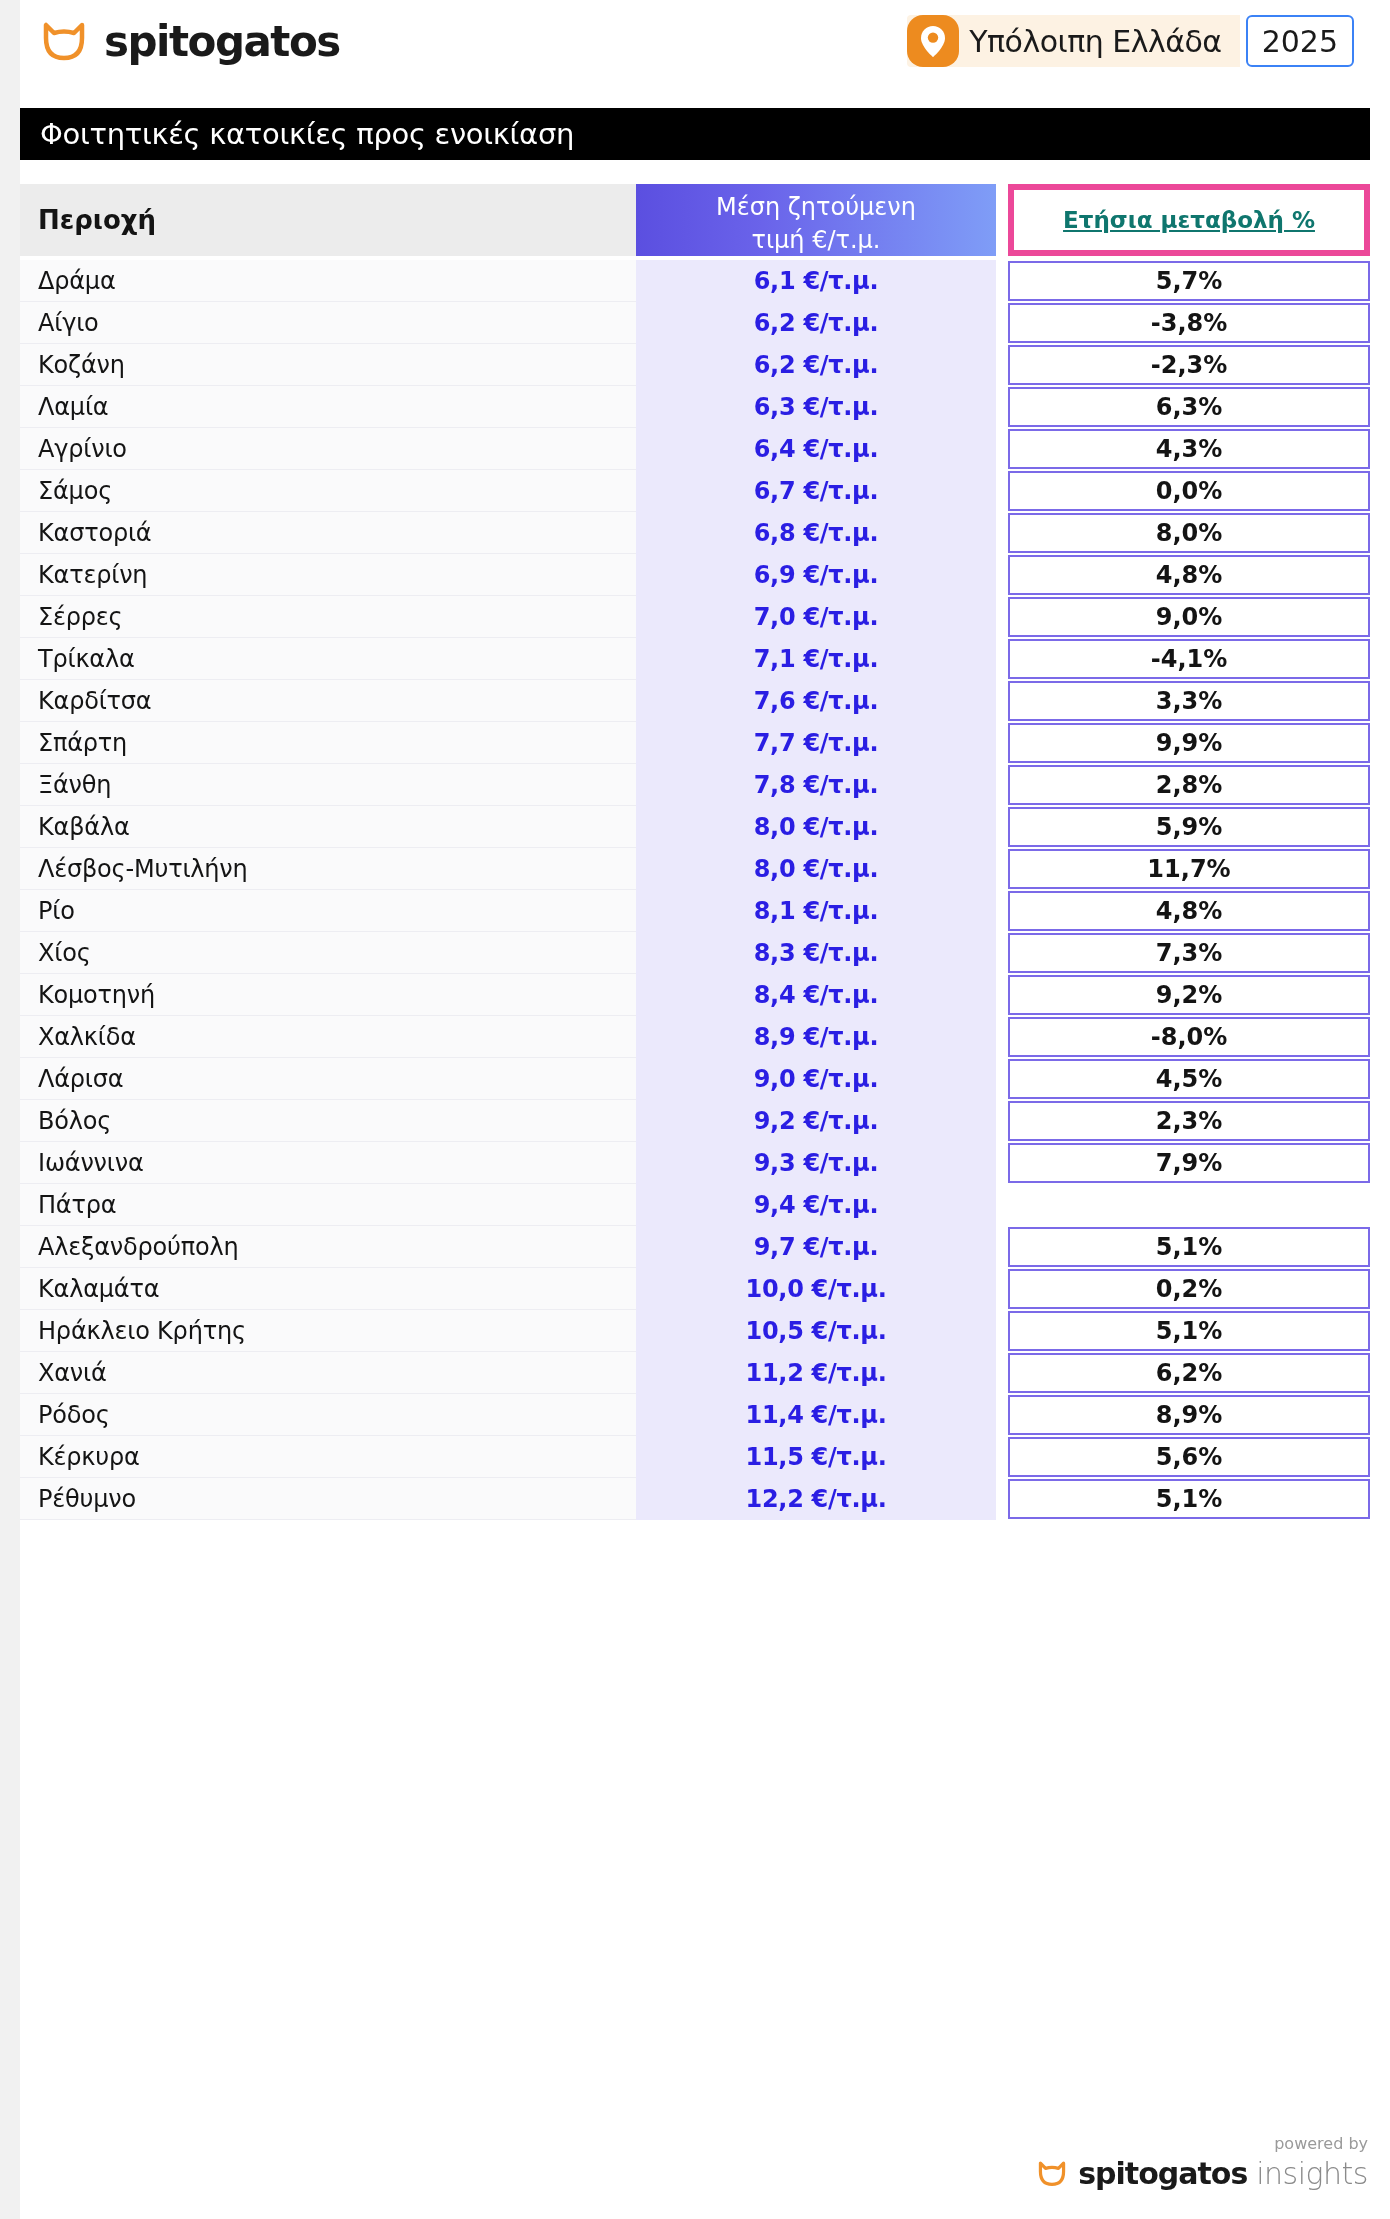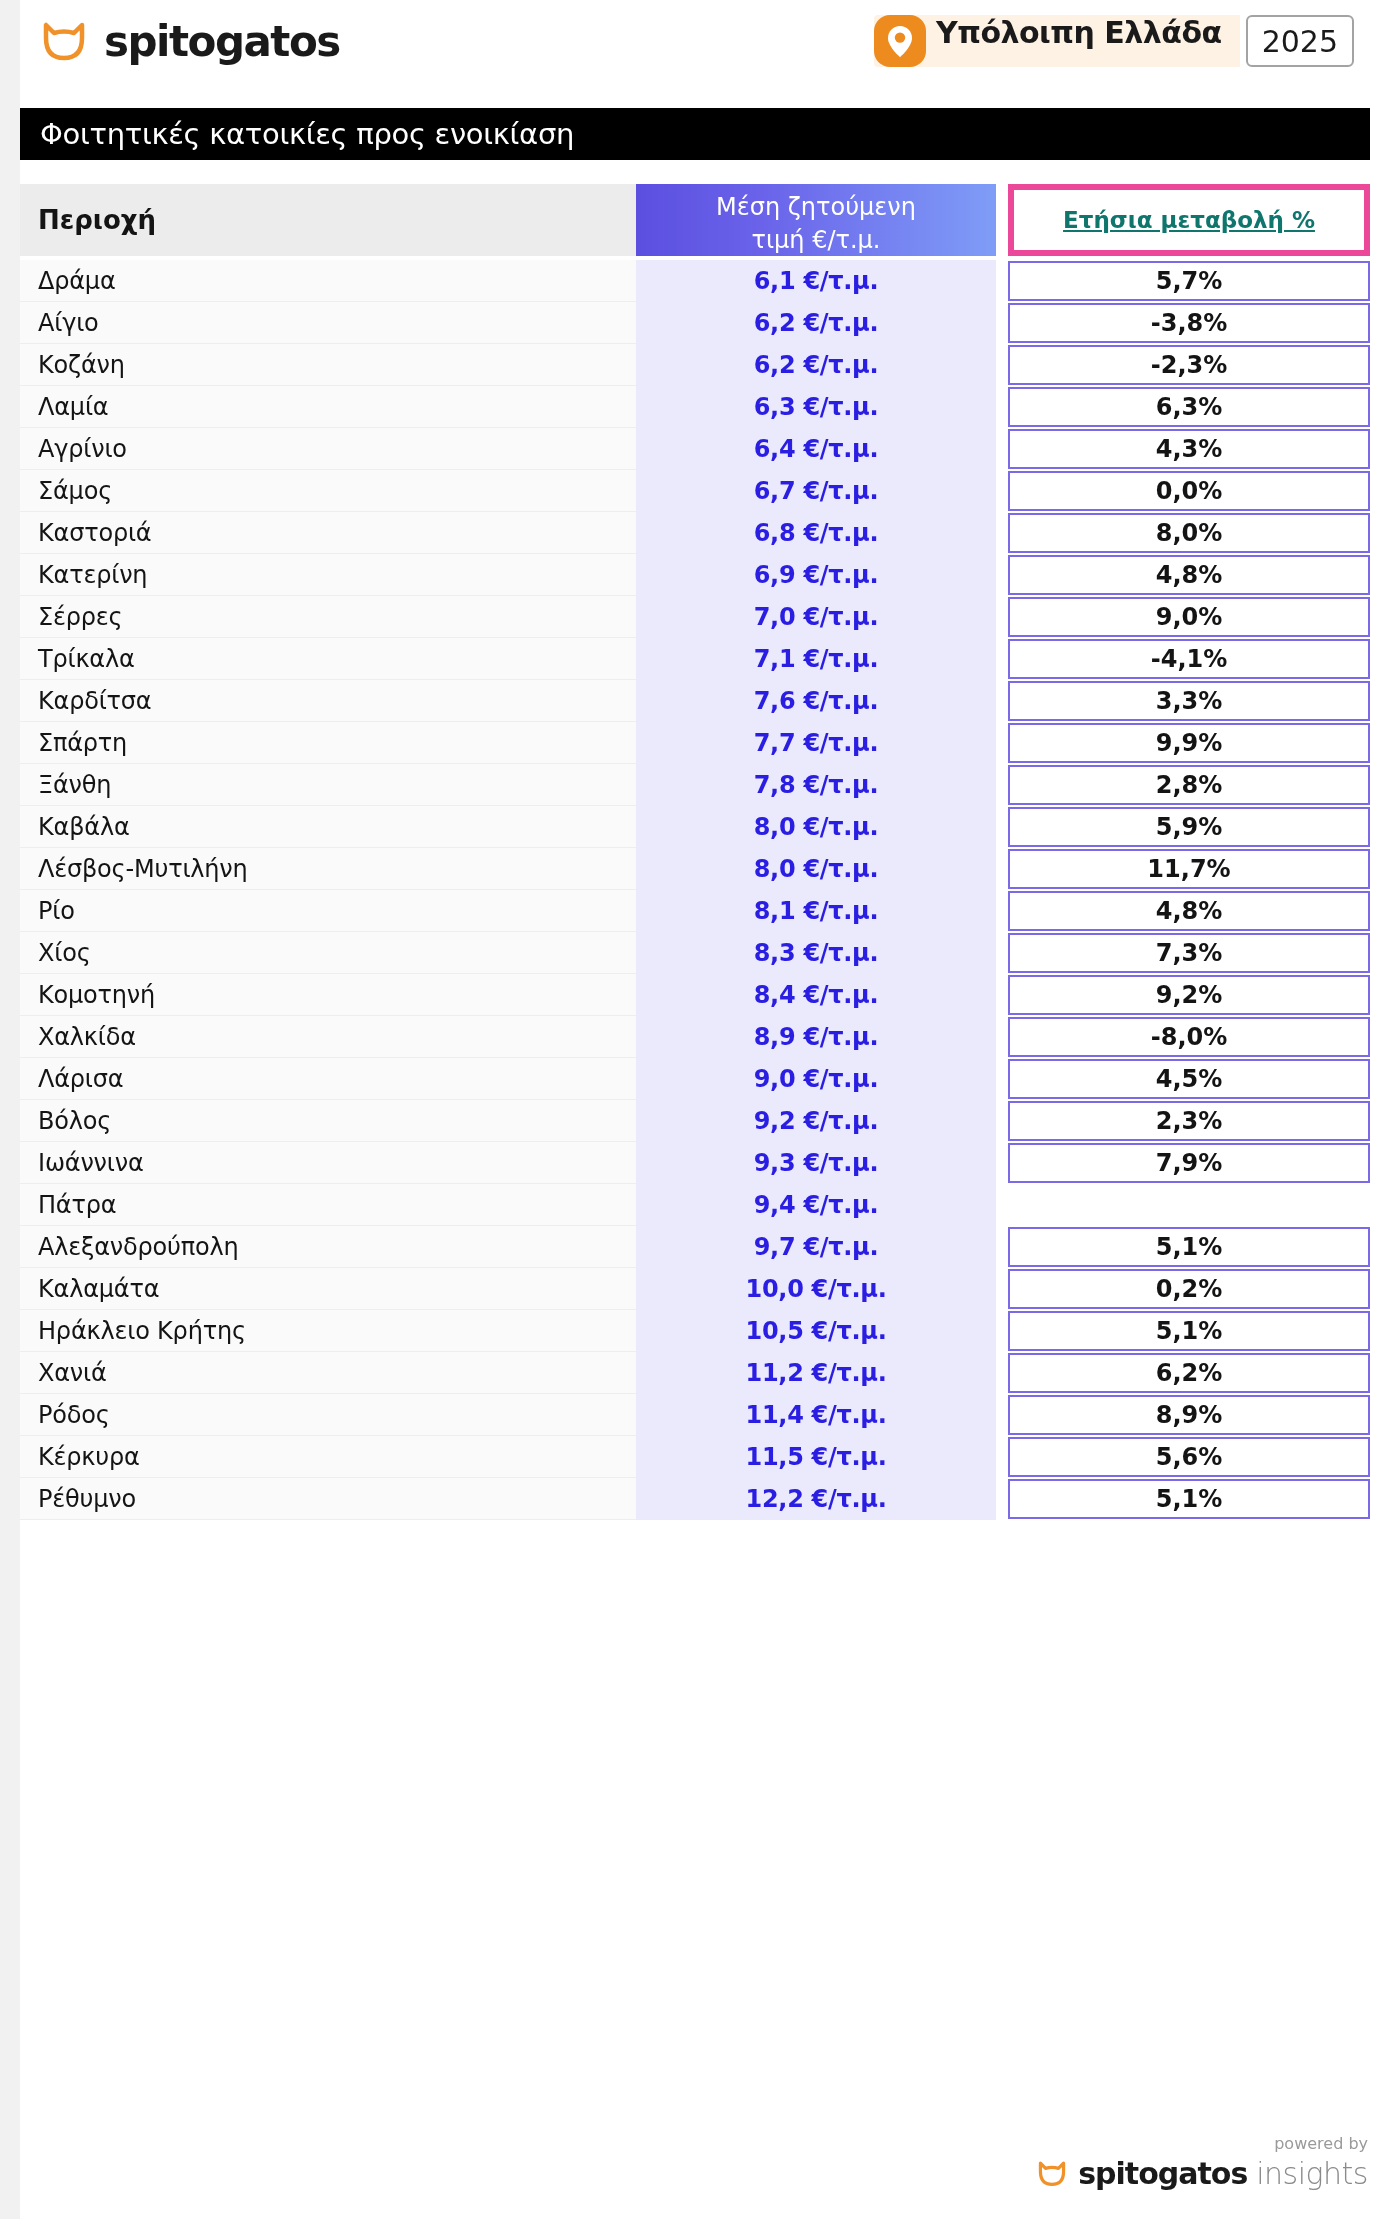--- a/index.html
+++ b/index.html
@@ -52,43 +52,43 @@
     font-family: "DejaVu Sans", "Liberation Sans", sans-serif;
   }
 
   .loc-wrap {
     display: flex;
     align-items: stretch;
     height: 52px;
   }
   .loc-pill {
     display: flex;
+    align-items: center;
     background: #fdf2e3;
     padding-right: 18px;
     border-radius: 4px 0 0 4px;
-    font-weight: bold;
   }
   .pin {
     width: 52px; height: 52px;
     flex: 0 0 auto;
     margin-right: 10px;
   }
   .loc-text {
     font-size: 30px;
     color: #1a1a1a;
     white-space: nowrap;
     letter-spacing: -0.5px;
   }
   .year-box {
     display: flex;
     align-items: center;
     justify-content: center;
     min-width: 94px;
     padding: 0 14px;
-    border: 2px solid #a3a3a3;
+    border: 2px solid #3b82f6;
     border-radius: 6px;
     background: #ffffff;
     font-size: 30px;
     color: #1a1a1a;
     margin-left: 6px;
   }
 
   
   .title-bar {
     position: absolute;

